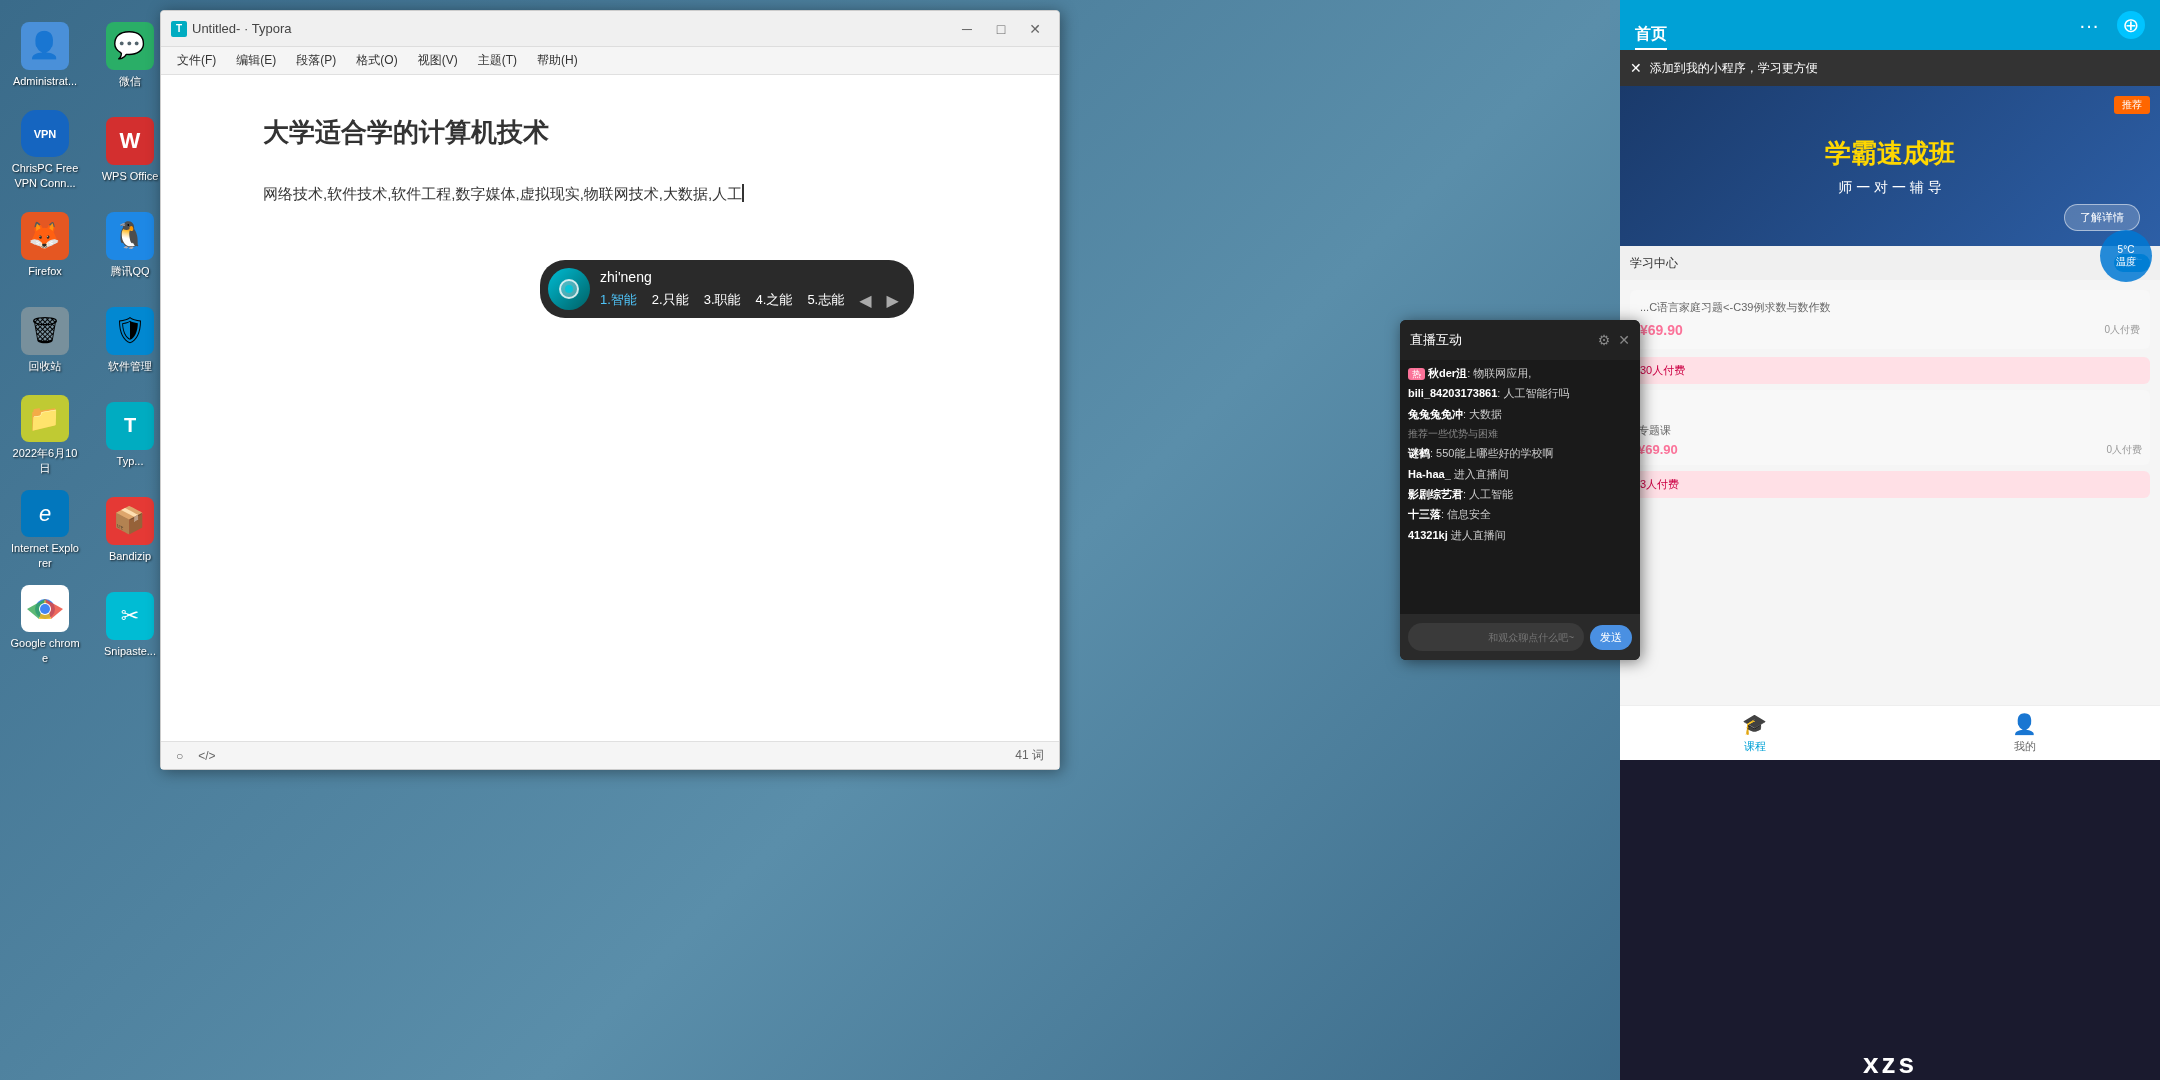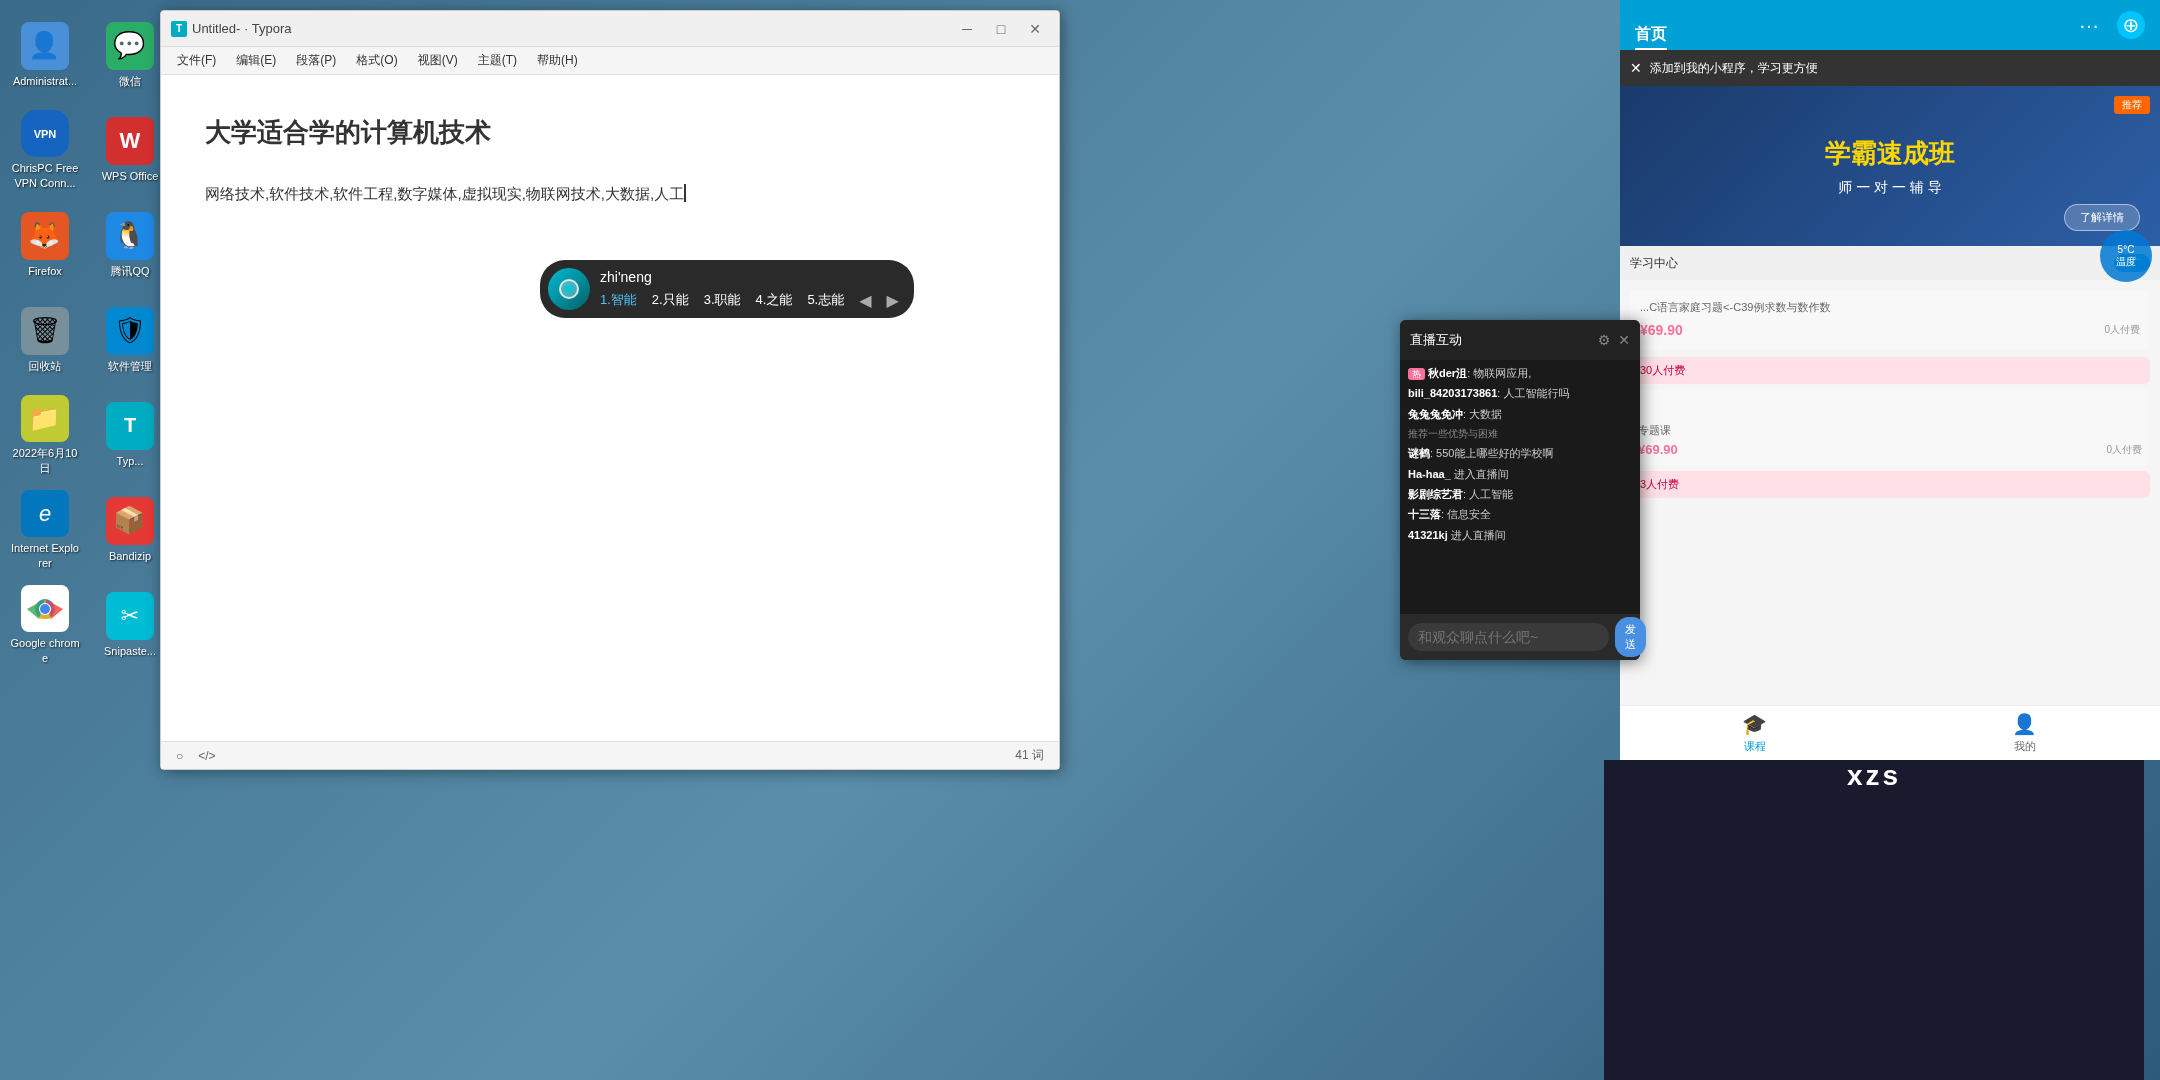--- a/index.html
+++ b/index.html
@@ -121,23 +121,24 @@
     .menu-item {
       padding: 3px 8px;
       font-size: 12px;
       color: #333;
       cursor: pointer;
       border-radius: 3px;
     }
 
     .editor-area {
       flex: 1;
-      padding: 40px 44px;
+      padding: 40px 62px;
       overflow-y: auto;
       position: relative;
+      margin-left: 40px;
     }
 
     .doc-title {
       font-size: 26px;
       font-weight: bold;
       color: #333;
       margin-bottom: 30px;
     }
 
     .doc-content {
@@ -323,23 +324,24 @@
       gap: 6px;
     }
 
     .bili-input {
       flex: 1;
       height: 28px;
       background: #3a3a3a;
       border: none;
       border-radius: 14px;
       color: #888;
-      font-size: 14px;
+      font-size: 10px;
       padding: 0 10px;
       outline: none;
+      text-align: right;
     }
 
     .bili-send-btn {
       background: #4a90e2;
       color: white;
       border: none;
       border-radius: 14px;
       padding: 5px 10px;
       font-size: 11px;
       cursor: pointer;
@@ -473,27 +475,27 @@
 
     .bottom-nav-item.active { color: #00a1d6; }
 
     .bottom-nav-icon {
       font-size: 20px;
     }
 
     
     .right-panel {
       position: absolute;
-      right: 16px;
+      right: 0;
       top: 760px;
       width: 540px;
       height: 320px;
       background: #1a1a2e;
       display: flex;
-      align-items: flex-start;
+      align-items: flex-end;
       justify-content: center;
     }
 
     .xzs-text {
       color: white;
       font-size: 28px;
       font-weight: bold;
       letter-spacing: 3px;
     }
 

